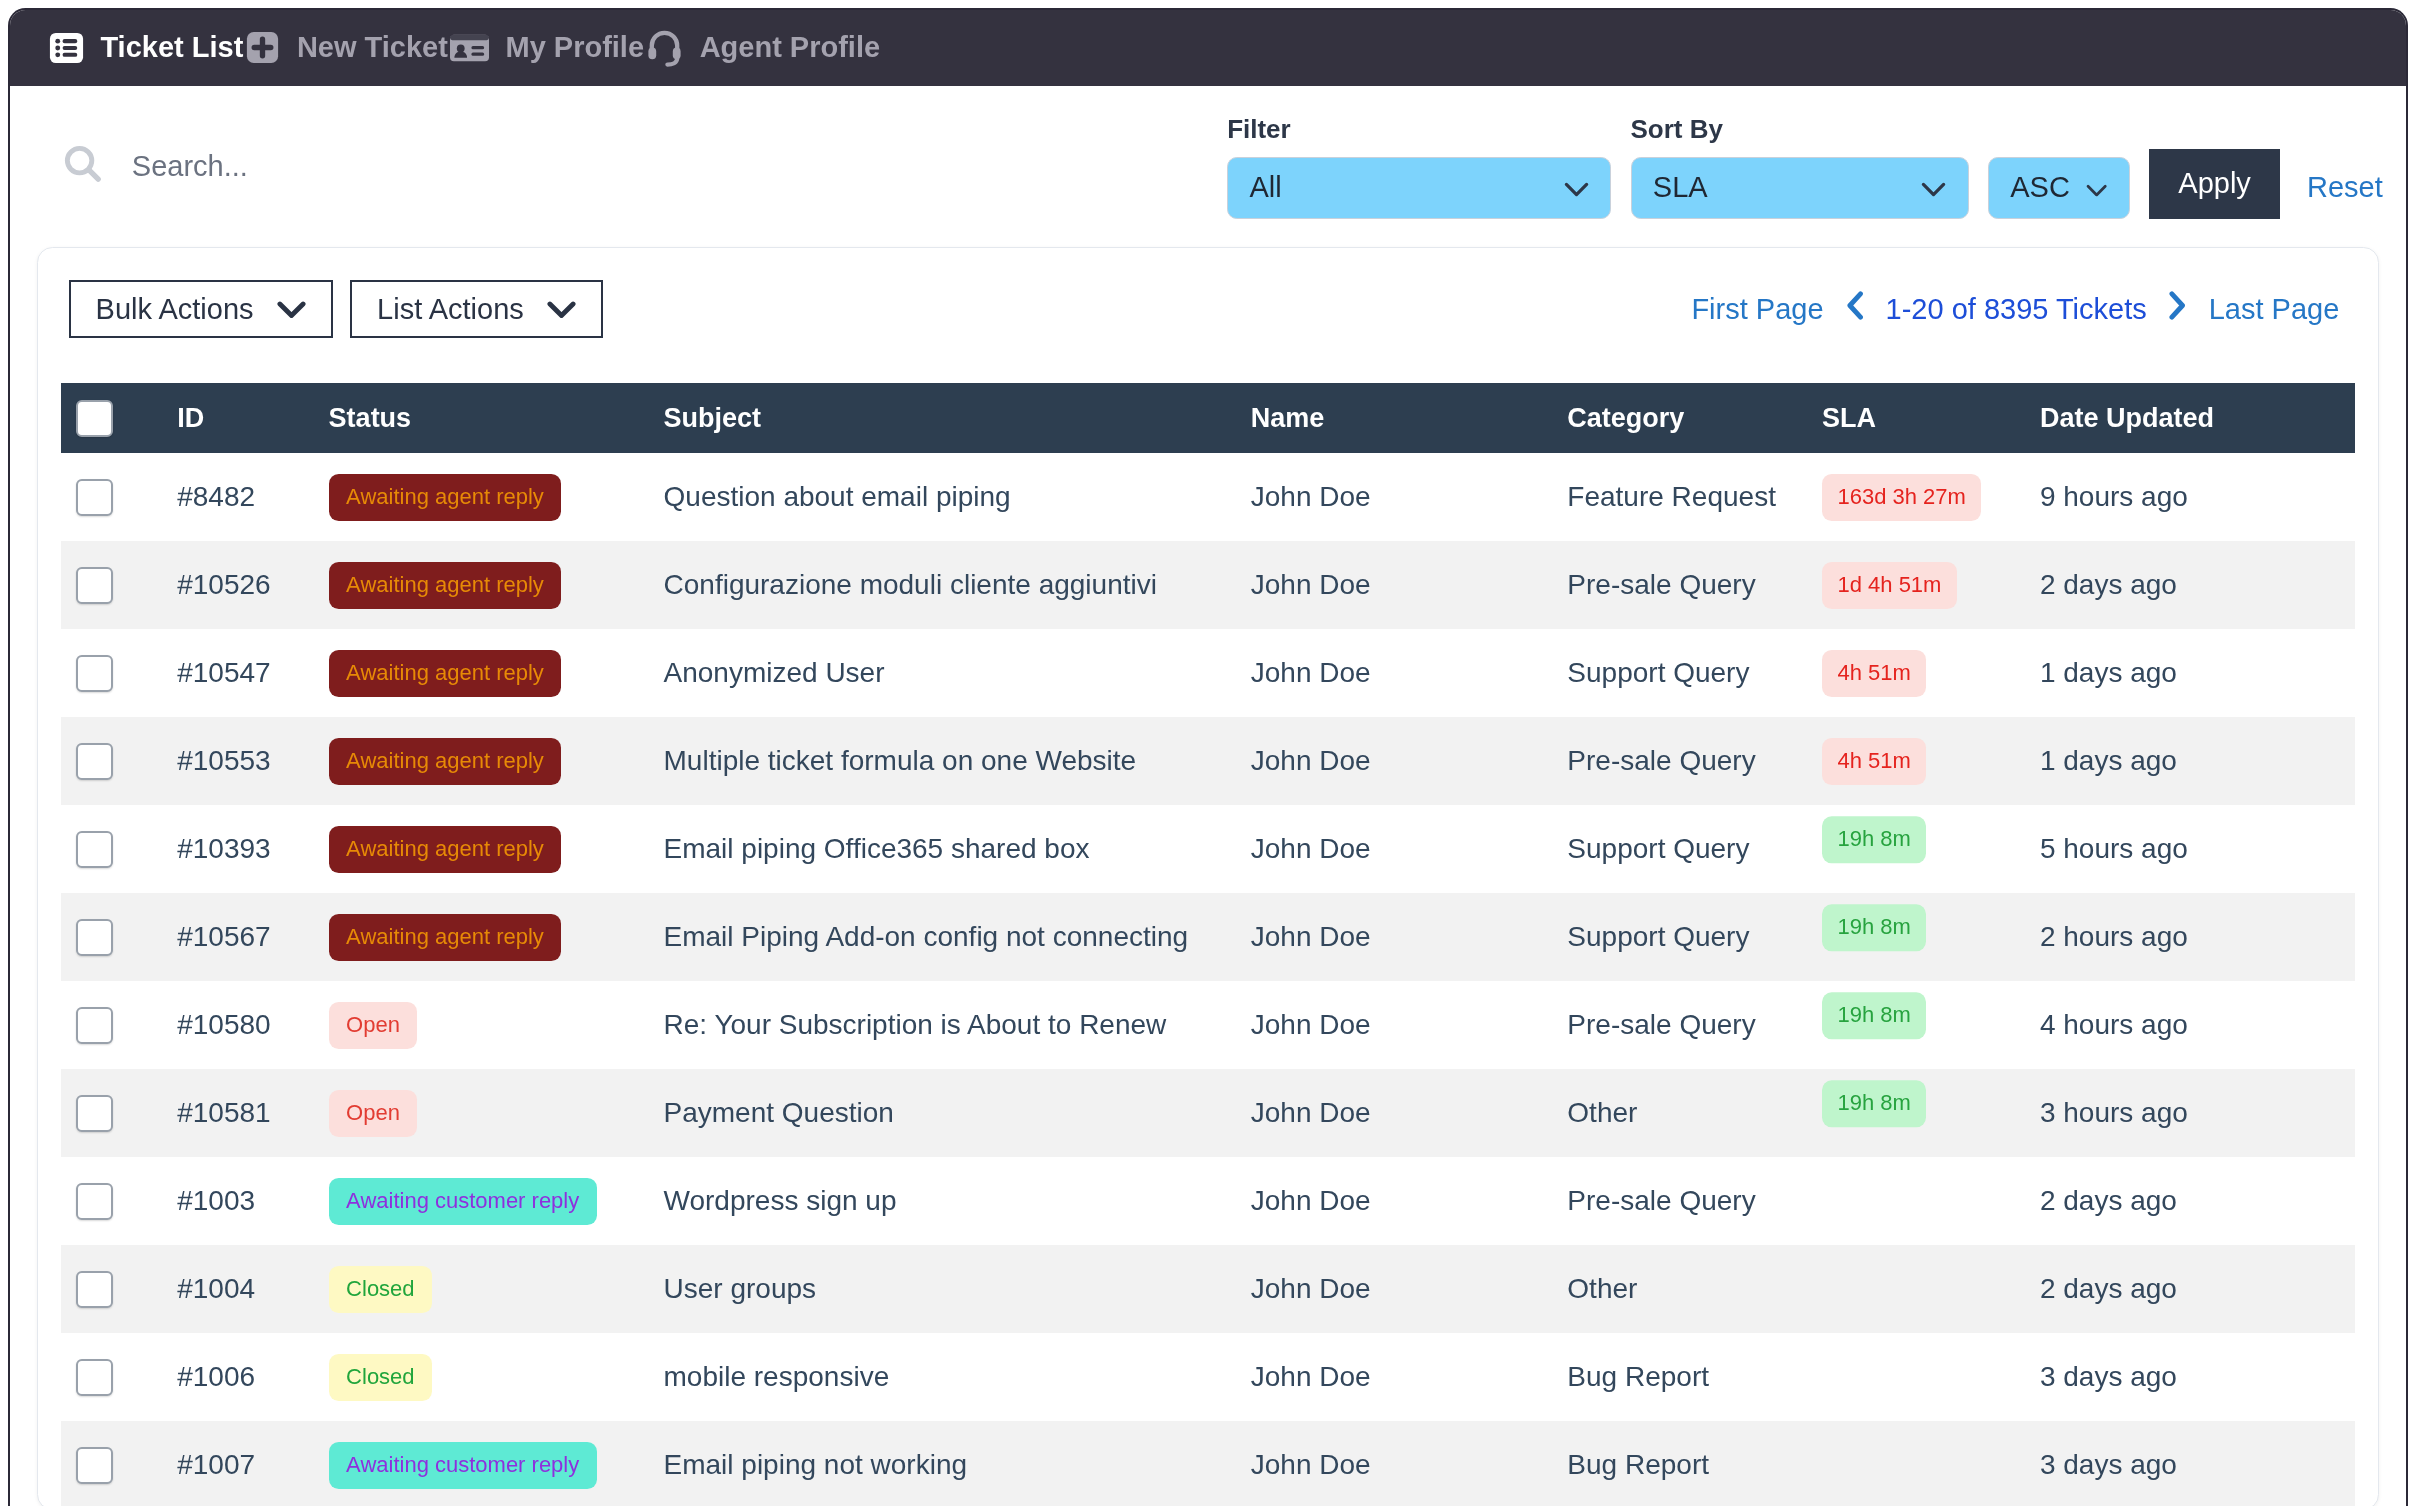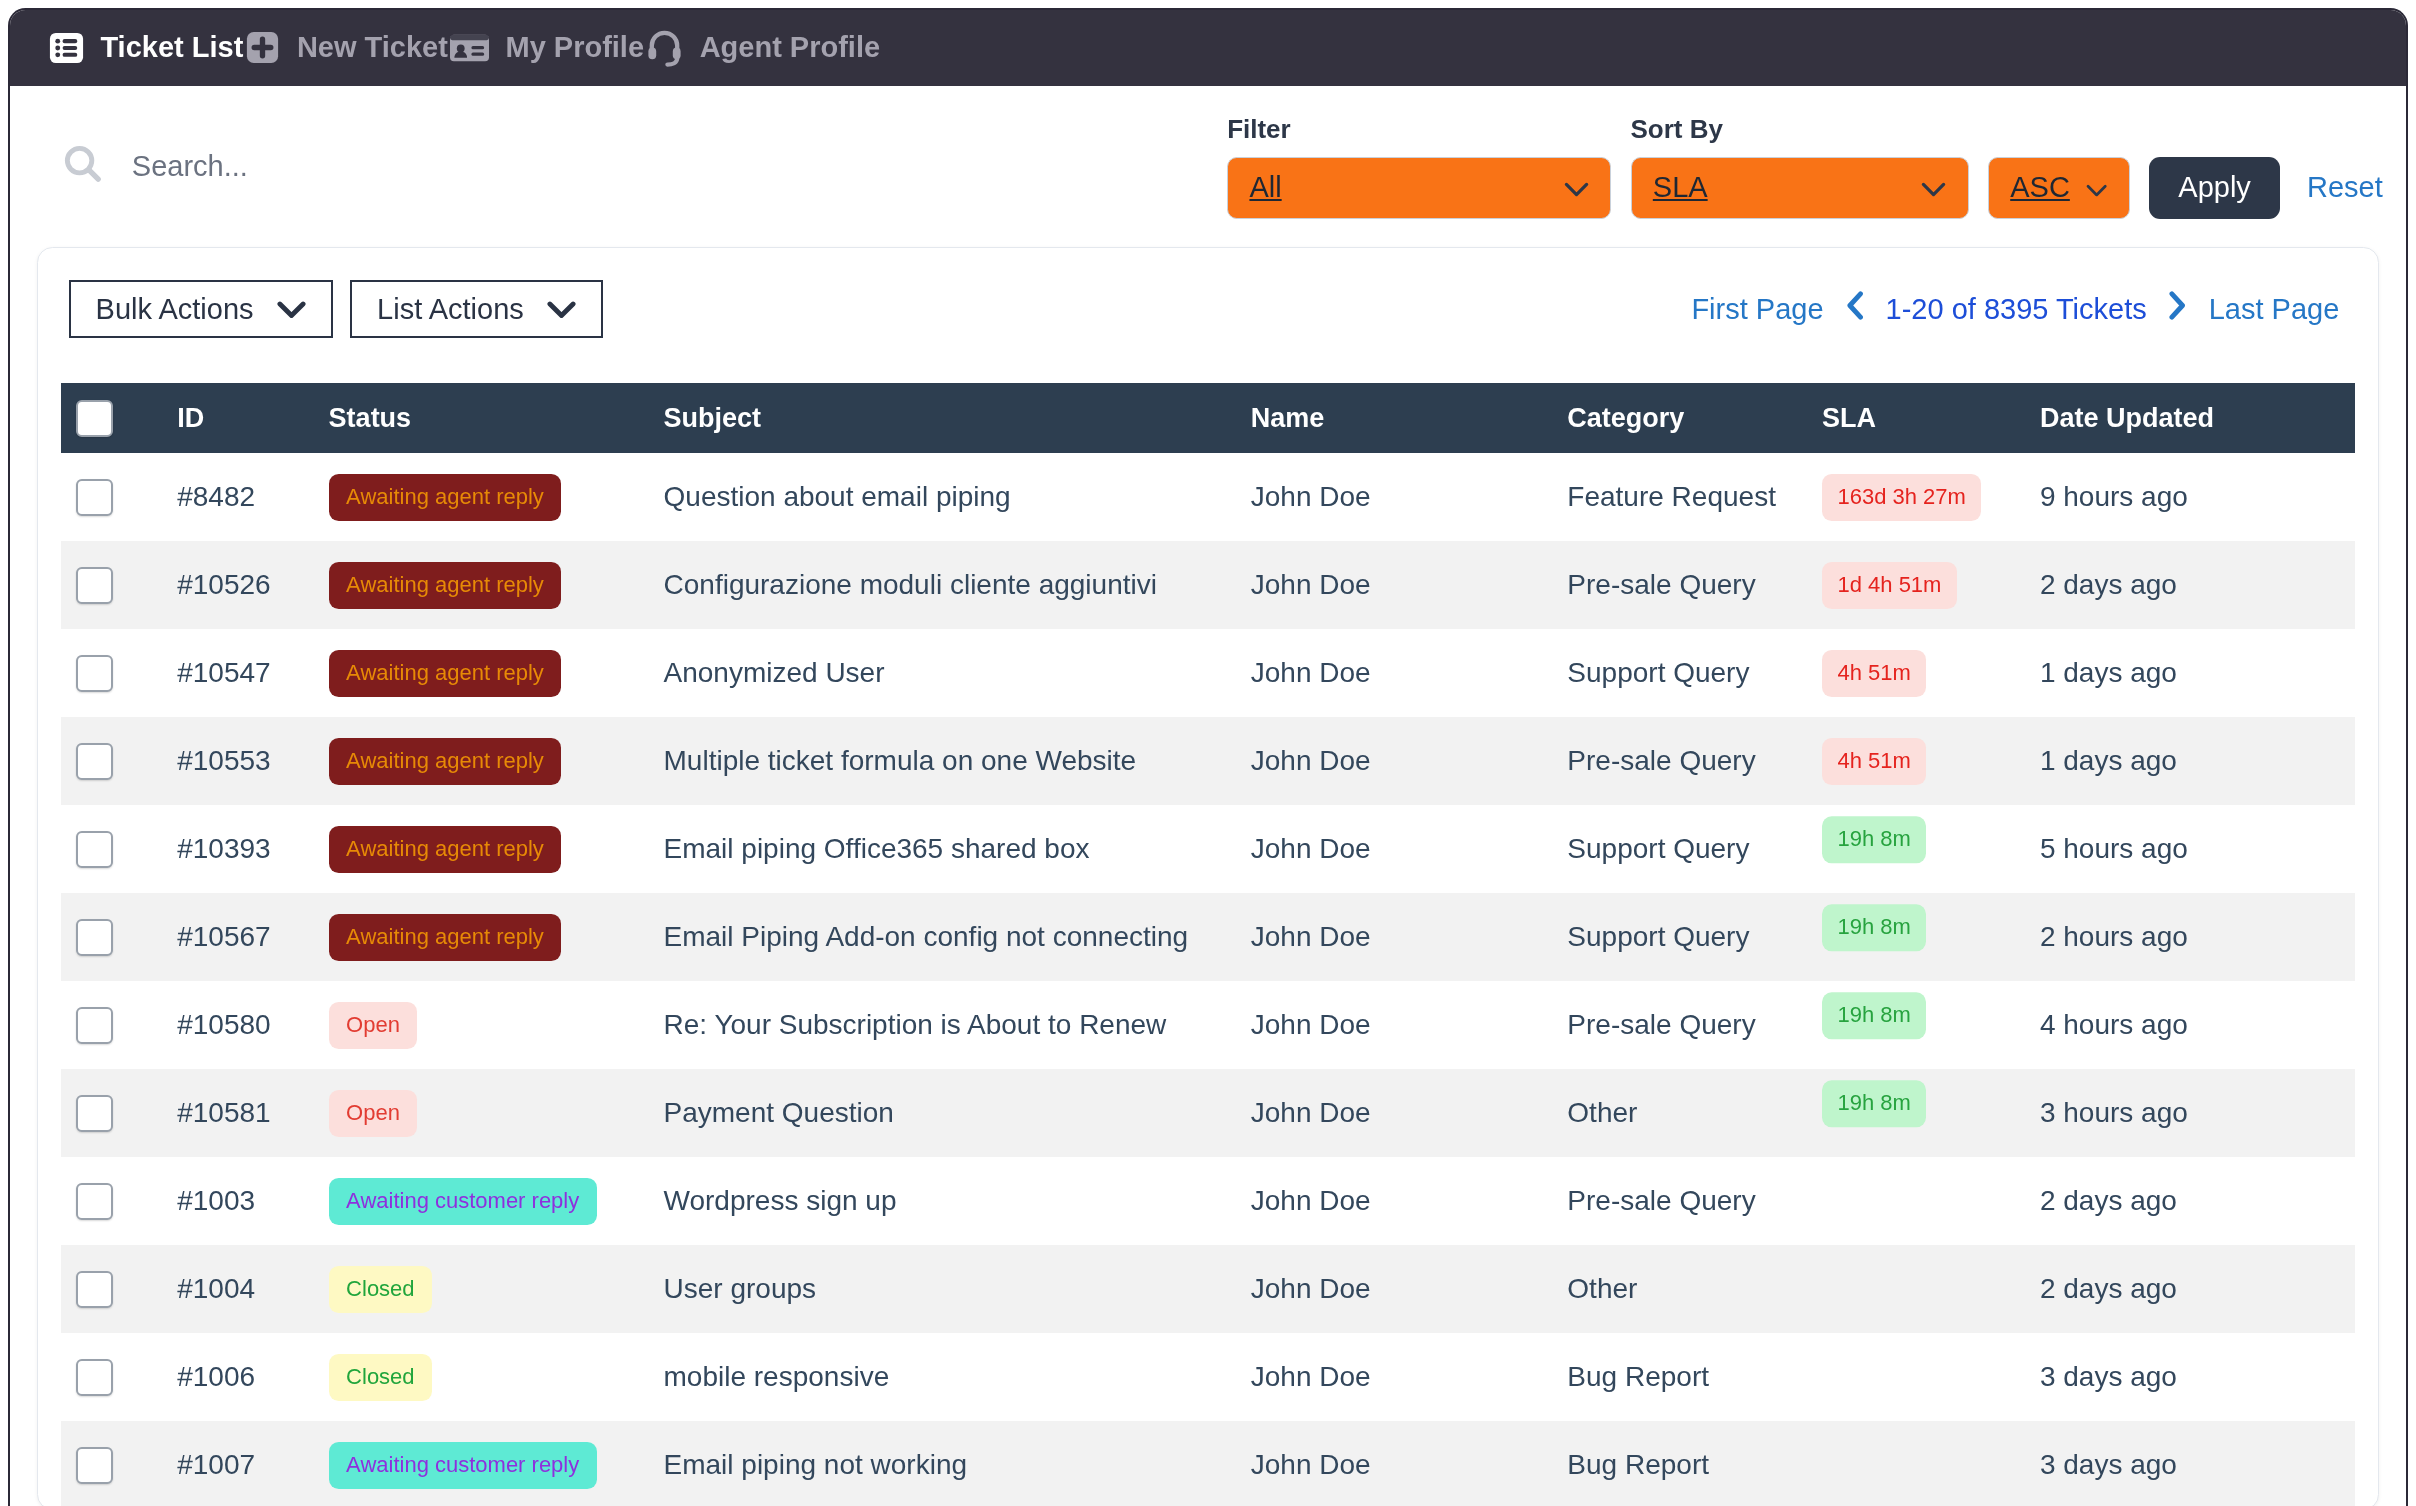--- a/index.html
+++ b/index.html
@@ -62,40 +62,39 @@
     display: block;
     font-size: 26px;
     font-weight: bold;
     color: #2d3748;
     margin-bottom: 11.6px;
   }
   .select {
     height: 62px;
     border: 1.9px solid #c9d1db;
     border-radius: 9.7px;
-    background: #f97316;
+    background: #7dd3fc;
     display: flex;
     align-items: center;
     justify-content: space-between;
     padding: 0 21.3px;
     font-size: 29px;
     color: #1f2733;
     cursor: pointer;
-    text-decoration: underline;
   }
   .select-filter { width: 384px; }
   .select-sort { width: 338px; }
   .select-order { width: 142px; }
   .apply-btn {
-    height: 62px;
+    height: 70px;
     padding: 0 29px;
     background: #2d3748;
     color: #ffffff;
     border: none;
-    border-radius: 11px;
+    border-radius: 0;
     font-size: 29px;
     font-family: "Liberation Sans", sans-serif;
     cursor: pointer;
   }
   .reset-link {
     font-size: 29px;
     color: #2577c6;
     text-decoration: none;
     margin: 0 0 14.6px 7.8px;
     cursor: pointer;

